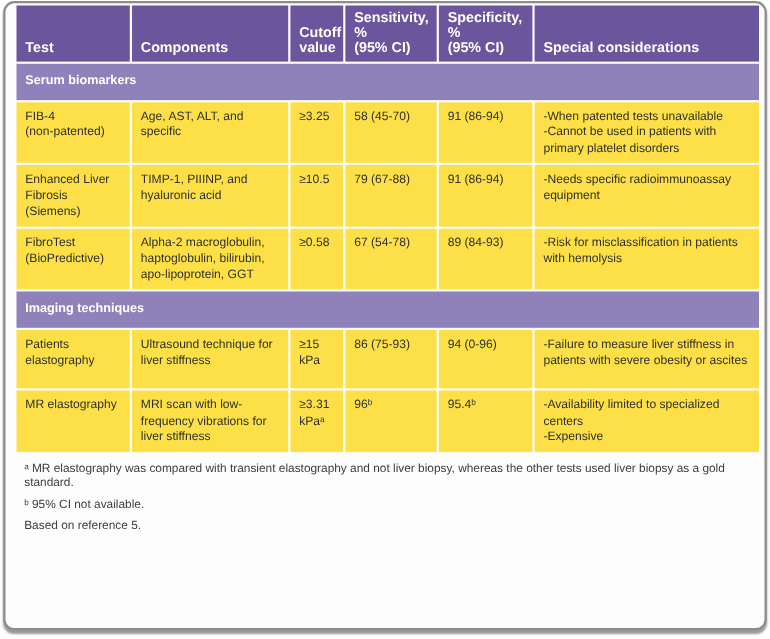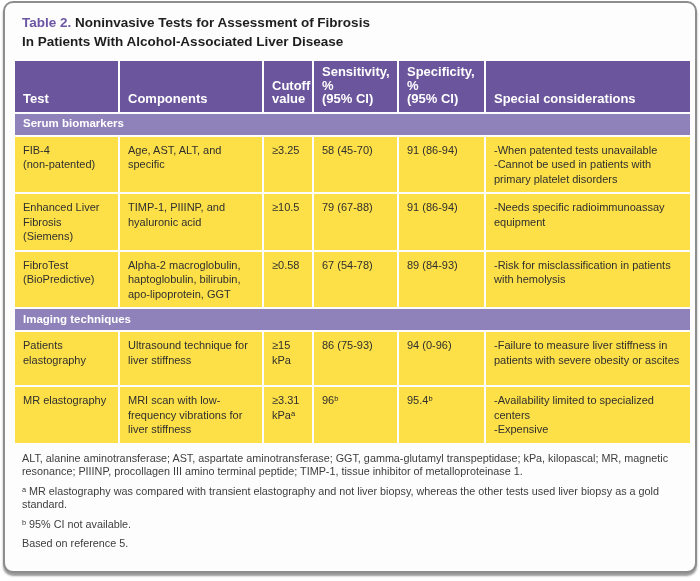--- a/index.html
+++ b/index.html
@@ -38,21 +38,21 @@
     padding: 4px 5px 6px 8px;
     line-height: 13.5px;
     white-space: pre-line;
   }
   thead tr { height: 36px; }
   td.section-bar {
     background: #8f82ba; color: #ffffff;
     font-size: 11.5px; font-weight: bold;
     padding: 3px 8px 5px 8px;
   }
-  tr.section-row { height: 21px; margin-top: 12px; }
+  tr.section-row { height: 33px; margin-top: 12px; }
   td.cell {
     background: #fde047; color: #2f2f2f;
     font-size: 11px;
     vertical-align: top;
     padding: 6px 5px 6px 8px;
     line-height: 14.5px;
     white-space: pre-line;
   }
   tr.data-row { height: 53px; }
   .footnotes {
@@ -61,22 +61,20 @@
     font-size: 10.8px;
     line-height: 13.5px;
   }
   .footnotes p { margin: 0 0 6px 0; }
 </style>
 </head>
 <body>
 
 <div class="card">
 
-  <div class="title"><span class="title-accent">Table 2.</span> <span>Noninvasive Tests for Assessment of Fibrosis
-In Patients With Alcohol-Associated Liver Disease</span></div>
 
   <table class="fib">
     <colgroup>
       <col style="width:103px">
         <col style="width:142px">
         <col style="width:48px">
       <col style="width:83px">
         <col style="width:85px">
         <col style="width:204px">
     </colgroup>
@@ -142,19 +140,18 @@
         <td class="cell">≥3.31 kPaᵃ</td>
         <td class="cell">96ᵇ</td>
         <td class="cell">95.4ᵇ</td>
         <td class="cell">-Availability limited to specialized centers
 -Expensive</td>
       </tr>
     </tbody>
   </table>
 
   <div class="footnotes">
-    <p>ALT, alanine aminotransferase; AST, aspartate aminotransferase; GGT, gamma-glutamyl transpeptidase; kPa, kilopascal; MR, magnetic resonance; PIIINP, procollagen III amino terminal peptide; TIMP-1, tissue inhibitor of metalloproteinase 1.</p>
     <p>ᵃ MR elastography was compared with transient elastography and not liver biopsy, whereas the other tests used liver biopsy as a gold standard.</p>
     <p>ᵇ 95% CI not available.</p>
     <p>Based on reference 5.</p>
   </div>
 
 </div>
 
 </body></html>

